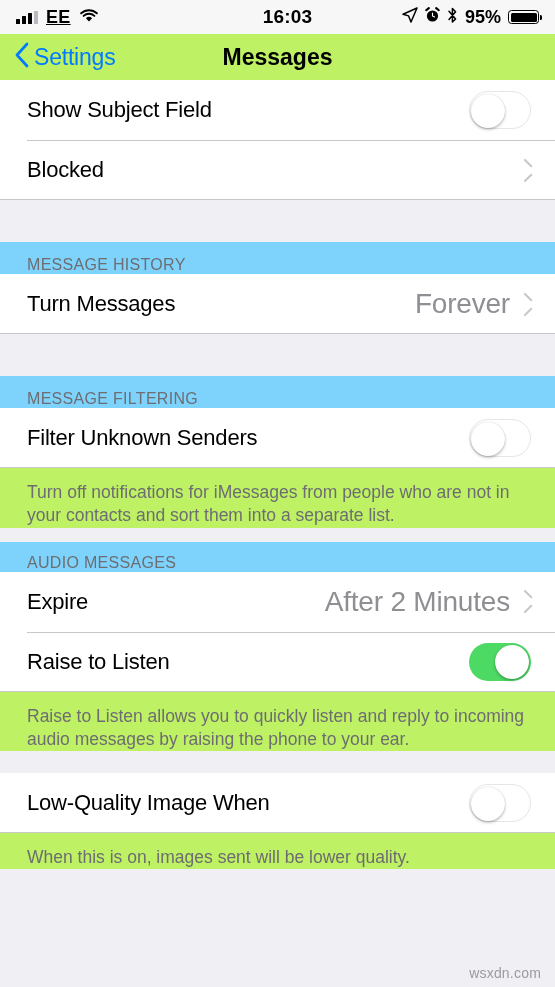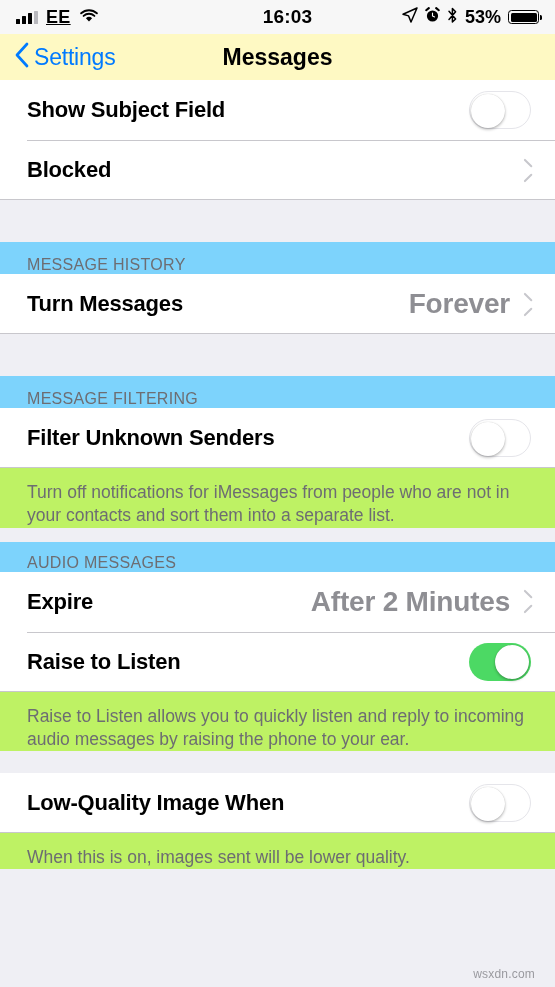--- a/index.html
+++ b/index.html
@@ -52,37 +52,37 @@
   }
   .battery::after {
     content:""; position:absolute; right:-4px; top:4px;
     width:2.4px; height:5px; background:#000; border-radius:0 1.5px 1.5px 0;
   }
   .battery span { display:block; height:100%; background:#000; border-radius:1.5px; }
 
   
   .navbar {
     height: 46px; flex: 0 0 46px;
-    background: #fef9c3;
+    background: #bef264;
     display: flex; align-items: center;
     position: relative;
     padding: 0 14px;
   }
   .back { display:flex; align-items:center; gap:4px; cursor:pointer; position:relative; z-index:2; }
   .back-label { font-size: 23px; color:#007aff; letter-spacing:-.2px; }
   .nav-title {
     position:absolute; left:0; right:0; text-align:center;
     font-size: 23px; font-weight: bold; color:#000;
     pointer-events:none;
   }
 
   
   .content { flex: 1 1 auto; overflow: hidden; background: #efeff4; position: relative; }
 
-  .group { background: #f97316; position: relative; font-weight: bold; }
+  .group { background: #f97316; position: relative; }
   .group::before, .group::after {
     content:""; position:absolute; left:0; right:0; height:1px; background:#c8c7cc;
   }
   .group::before { top:0; }
   .group::after { bottom:0; }
 
   .row {
     height: 60px;
     display: flex; align-items: center;
     padding: 0 24px 0 27px;
@@ -130,22 +130,22 @@
   }
   .section-footer {
     font-size: 17.5px; color:#6d6d72;
     line-height: 1.33;
     padding: 13px 30px 0 27px;
     background:#bef264;
   }
   .spacer { background:#efeff4; }
 
   .watermark {
-    position:absolute; right: 20px; bottom: 6px;
-    font-size: 12px; color:#9a9a9f; letter-spacing:.2px;margin-left:32px;
+    position:absolute; right: 14px; bottom: 6px;
+    font-size: 14px; color:#9a9a9f; letter-spacing:.2px;margin-left:32px;
   }
 </style>
 </head>
 <body>
 
 <div id="phone">
 
   <div class="statusbar">
     <div class="sb-left">
       <span class="bars">
@@ -177,21 +177,21 @@
           <circle cx="7.5" cy="9" r="5.6" fill="#000"></circle>
           <path d="M1.2 3.2 L3.8 1.1 M13.8 3.2 L11.2 1.1" stroke="#000" stroke-width="2.1" stroke-linecap="round"></path>
           <path d="M7.5 6 L7.5 9 L9.6 9.9" stroke="#fff" stroke-width="1.1" stroke-linecap="round" fill="none"></path>
         </svg>
       </span>
       <span>
         <svg width="11" height="17" viewBox="0 0 11 17">
           <path d="M2 4.3 L8.6 12 L5.4 15 L5.4 1.6 L8.6 4.7 L2 12.4" fill="none" stroke="#000" stroke-width="1.5" stroke-linejoin="round" stroke-linecap="round"></path>
         </svg>
       </span>
-      <span class="pct">53%</span>
+      <span class="pct">95%</span>
       <span class="battery">
           <span></span>
         </span>
     </div>
   </div>
 
   <div class="navbar">
     <div class="back">
       <span>
         <svg width="16" height="26" viewBox="0 0 16 26">

